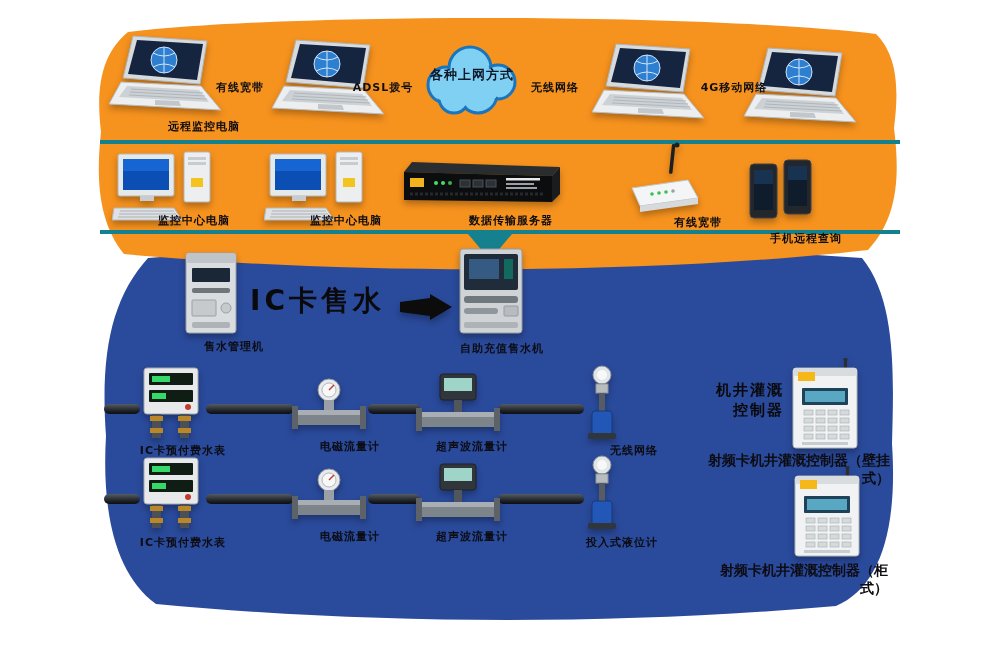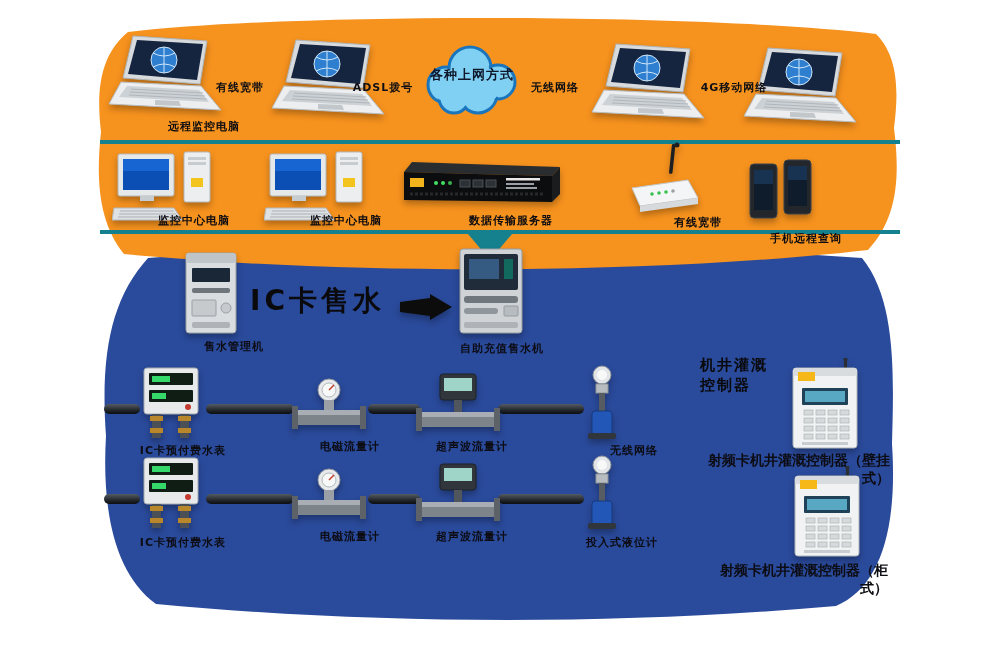--- a/index.html
+++ b/index.html
@@ -27,21 +27,21 @@
   .cloudLbl{
     position:absolute;left:0;top:26px;width:100%;text-align:center;z-index:3;
     font-size:13px;font-weight:bold;color:#0f172a;letter-spacing:1px;
   }
   .heading{
     position:absolute;z-index:3;font-size:28px;font-weight:bold;color:#0a0a0c;
     letter-spacing:4px;line-height:1.2;text-align:left;
   }
   .subHeading{
     position:absolute;z-index:3;font-size:15px;font-weight:bold;color:#0a0a0c;
-    letter-spacing:2px;line-height:1.3;text-align:left;
+    letter-spacing:2px;line-height:1.3;text-align:right;margin-top:25px;
   }
 </style>
 </head>
 <body>
 
 <div class="stage">
 
   <svg class="bg" width="1000" height="650" viewBox="0 0 1000 650">
     <path d="M 148,258 C 360,240 640,242 862,258 C 896,300 894,372 892,444 C 898,534 878,588 836,606 C 610,626 366,624 156,604 C 112,572 102,504 106,436 C 100,352 112,298 148,258 Z" fill="#2A4A9B"></path>
     <path d="M 128,32 C 300,12 710,14 876,34 C 900,58 898,96 894,128 C 900,176 898,218 868,250 C 640,276 330,274 124,254 C 98,222 96,178 101,132 C 95,82 104,52 128,32 Z" fill="#F6921E"></path>

